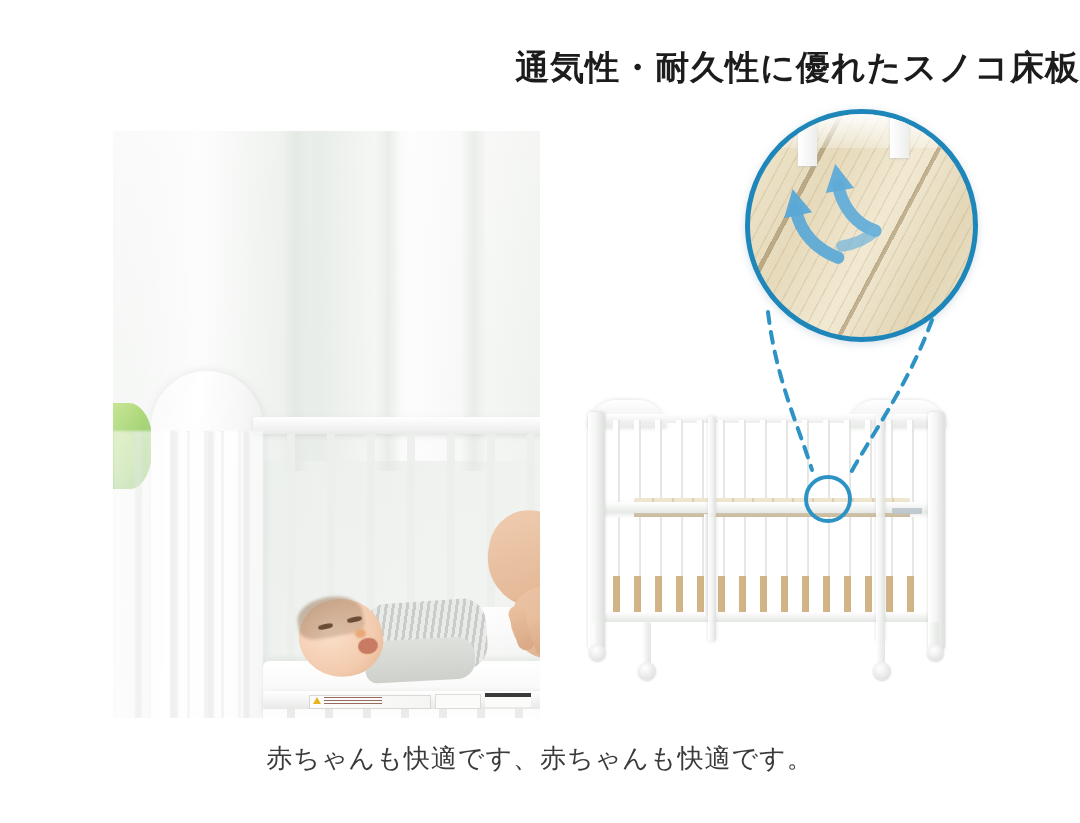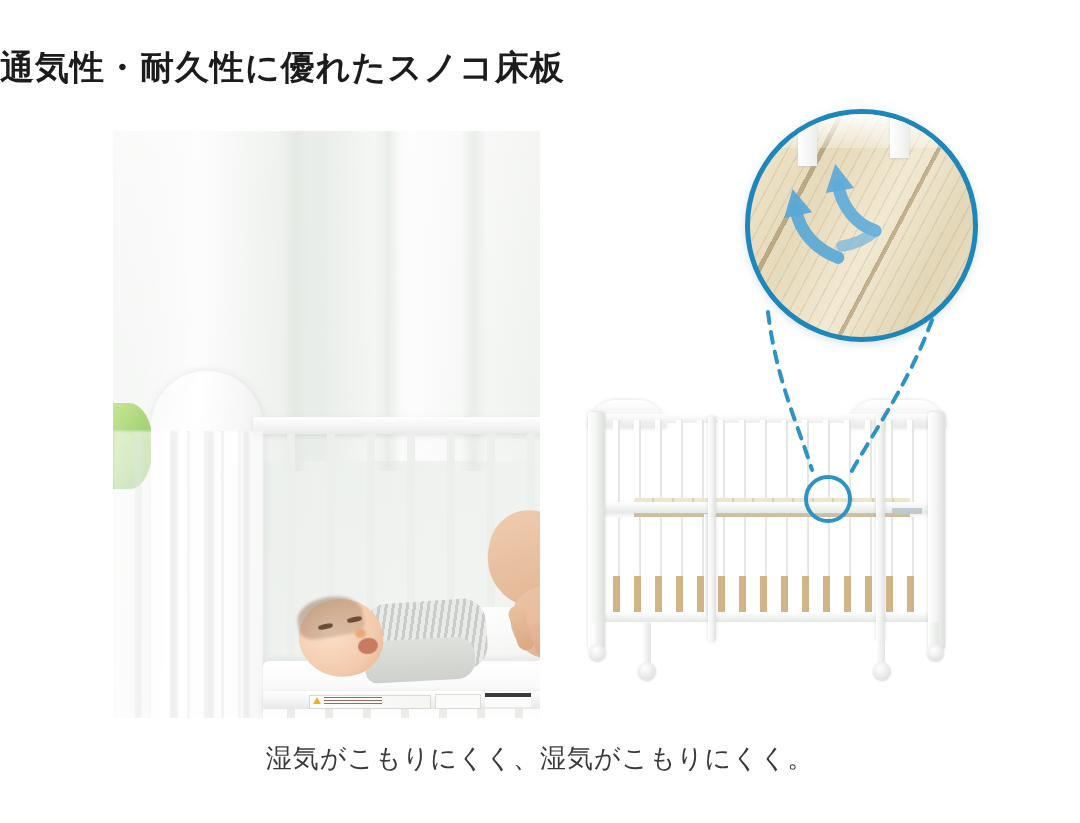--- a/index.html
+++ b/index.html
@@ -15,21 +15,21 @@
     font-family: "Liberation Sans", "DejaVu Sans", sans-serif;
     color: #222222;
   }
 
   
   .page-title {
     position: absolute;
     left: 0;
     top: 48px;
     width: 1080px;
-    text-align: left;
+    text-align: right;
     font-size: 34px;
     font-weight: bold;
     letter-spacing: 1px;
     color: #1c1c1c;
     line-height: 1.15;
     white-space: nowrap;
   }
 
   
   .page-caption {
@@ -531,13 +531,13 @@
 
 <svg class="annotation-svg" viewBox="0 0 1080 823">
 
   <path d="M 768,312 C 776,380 800,430 812,470" fill="none" stroke="#2d93c4" stroke-width="4" stroke-dasharray="11 9" stroke-linecap="round"></path>
 
   <path d="M 932,320 C 908,386 868,440 848,478" fill="none" stroke="#2d93c4" stroke-width="4" stroke-dasharray="11 9" stroke-linecap="round"></path>
 
   <circle cx="828" cy="499" r="22" fill="none" stroke="#2d93c4" stroke-width="4"></circle>
 </svg>
 
-<div class="page-caption">湿気がこもりにくく、湿気がこもりにくく。</div>
+<div class="page-caption">赤ちゃんも快適です、赤ちゃんも快適です。</div>
 
 </body></html>

